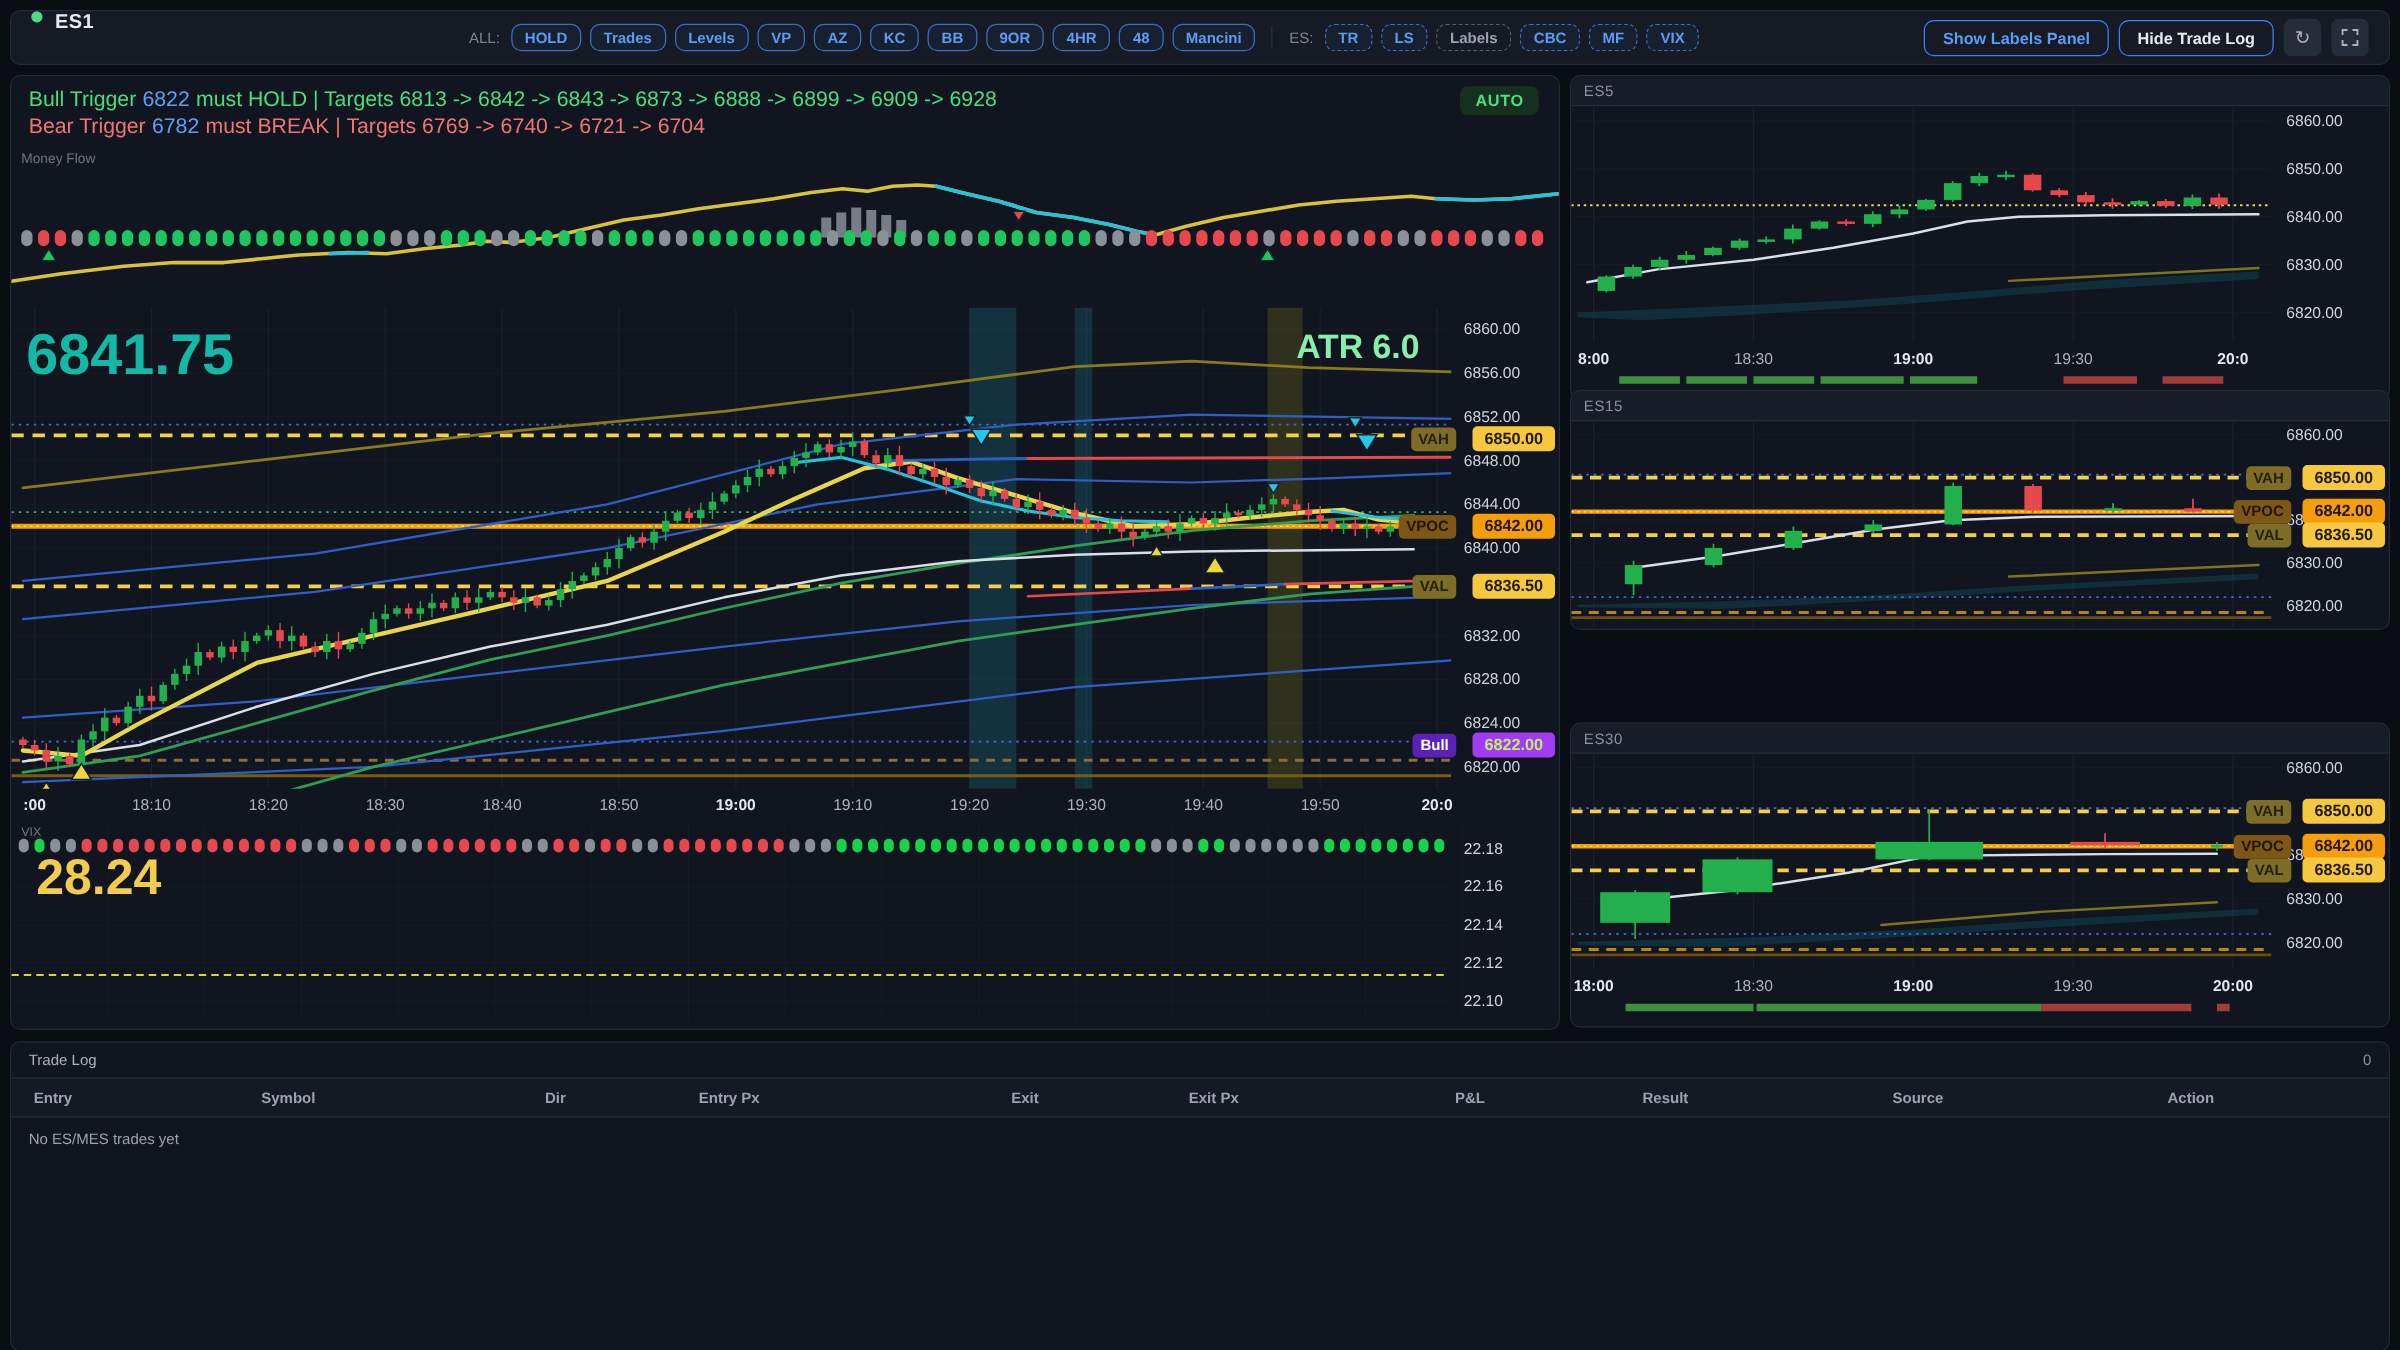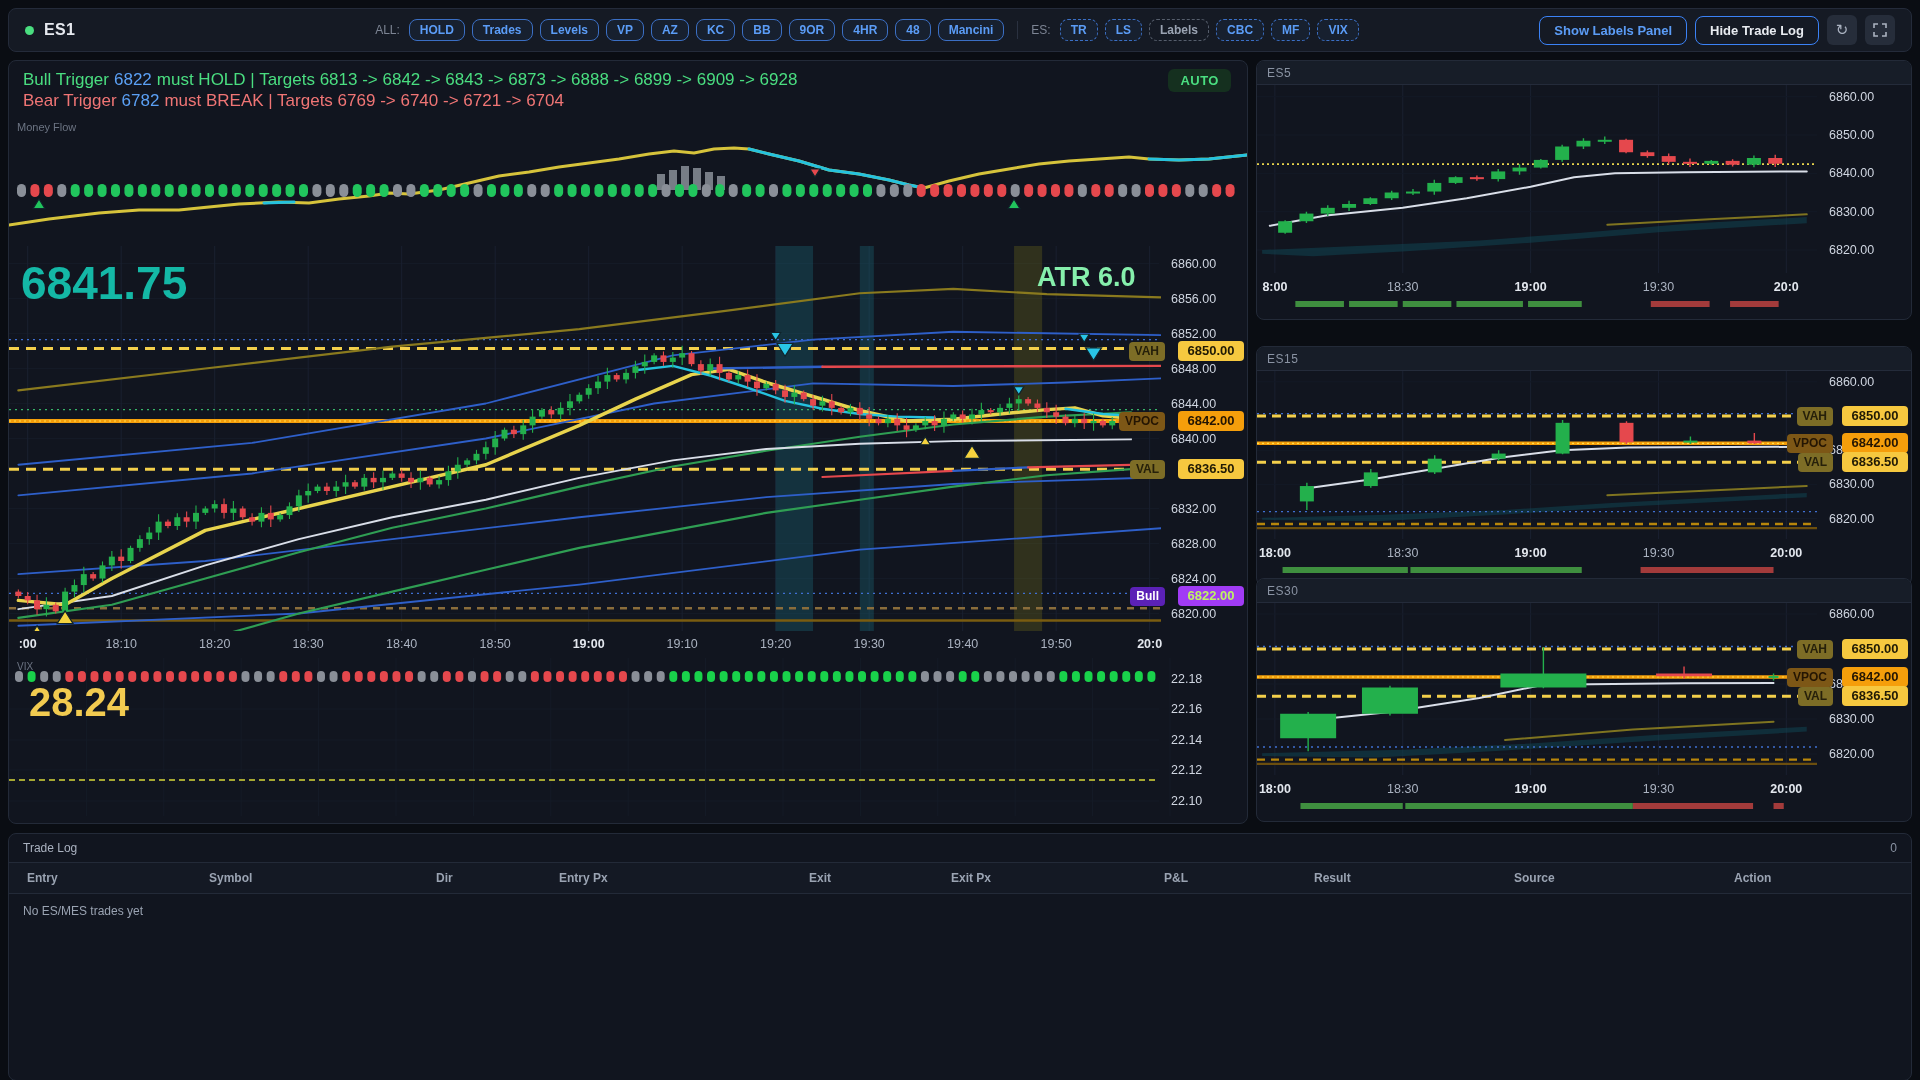--- a/index.html
+++ b/index.html
@@ -2,21 +2,21 @@
 <html><head>
 <meta charset="utf-8">
 <style>
   * { margin:0; padding:0; box-sizing:border-box; }
   html,body { width:1920px; height:1080px; background:#0a0d13; overflow:hidden;
     font-family:"Liberation Sans", sans-serif; color:#e6e9ef; }
   .panel { position:absolute; background:#11151f; border:1px solid #232a38; border-radius:8px; }
 
   
   #topbar { position:absolute; left:8px; top:8px; width:1904px; height:44px; background:#151a24;
-    border:1px solid #242b3a; border-radius:8px; display:flex; align-items:center; padding:0 16px; }
+    border:1px solid #242b3a; border-radius:8px; display:flex; padding:0 16px; }
   .status-dot { width:9px; height:9px; border-radius:50%; background:#4ade80; margin-right:10px; }
   .symbol { font-size:16px; font-weight:700; letter-spacing:.3px; }
   .tb-center { display:flex; align-items:center; gap:7px; margin-left:300px; }
   .tb-label { color:#7d8594; font-size:12px; margin-right:2px; }
   .pill { border:1px solid #3b6fc4; color:#5b9cf6; background:rgba(47,86,145,.10); border-radius:8px;
     padding:3px 10px; font-size:12px; font-weight:600; cursor:pointer; white-space:nowrap; }
   .pill.dashed { border-style:dashed; }
   .pill.dashed-gray { border:1px dashed #565e6c; color:#9aa3b2; background:transparent; }
   .tb-divider { width:1px; height:18px; background:#2a3140; margin:0 6px; }
   .tb-right { margin-left:auto; display:flex; align-items:center; gap:8px; }
@@ -771,21 +771,21 @@
         <text x="401.4611872146119" y="206" font-size="12.5" fill="#aab2c0" text-anchor="middle" font-weight="normal">19:30</text>
         <text x="529.3150684931508" y="206" font-size="12.5" fill="#e3e7ee" text-anchor="middle" font-weight="bold">20:0</text>
         <rect x="38.356164383561286" y="216" width="48.584474885845076" height="6" fill="#3f8f3f"></rect>
         <rect x="92.0547945205478" y="216" width="48.58447488584508" height="6" fill="#3f8f3f"></rect>
         <rect x="145.75342465753434" y="216" width="48.584474885845054" height="6" fill="#3f8f3f"></rect>
         <rect x="199.45205479452085" y="216" width="66.48401826483968" height="6" fill="#3f8f3f"></rect>
         <rect x="271.05022831050195" y="216" width="53.69863013698654" height="6" fill="#3f8f3f"></rect>
         <rect x="393.78995433789936" y="216" width="58.81278538812791" height="6" fill="#a33b3b"></rect>
         <rect x="473.059360730594" y="216" width="48.5844748858442" height="6" fill="#a33b3b"></rect>
       </svg></div>
-    <div class="panel mini" style="top: 346px; height: 240px;"><div class="mini-header">
+    <div class="panel mini" style="top: 312px; height: 192px;"><div class="mini-header">
         <span>ES15</span>
       </div><svg width="656" height="216">
         <line x1="17.899543378995507" y1="0" x2="17.899543378995507" y2="168" stroke="#1a2030" stroke-width="1"></line>
         <line x1="145.75342465753434" y1="0" x2="145.75342465753434" y2="168" stroke="#1a2030" stroke-width="1"></line>
         <line x1="273.60730593607315" y1="0" x2="273.60730593607315" y2="168" stroke="#1a2030" stroke-width="1"></line>
         <line x1="401.4611872146119" y1="0" x2="401.4611872146119" y2="168" stroke="#1a2030" stroke-width="1"></line>
         <line x1="529.3150684931508" y1="0" x2="529.3150684931508" y2="168" stroke="#1a2030" stroke-width="1"></line>
         <line x1="0" y1="10.833333333333332" x2="560" y2="10.833333333333332" stroke="#141a26" stroke-width="1"></line>
         <line x1="0" y1="79.16666666666666" x2="560" y2="79.16666666666666" stroke="#141a26" stroke-width="1"></line>
         <line x1="0" y1="113.33333333333333" x2="560" y2="113.33333333333333" stroke="#141a26" stroke-width="1"></line>

